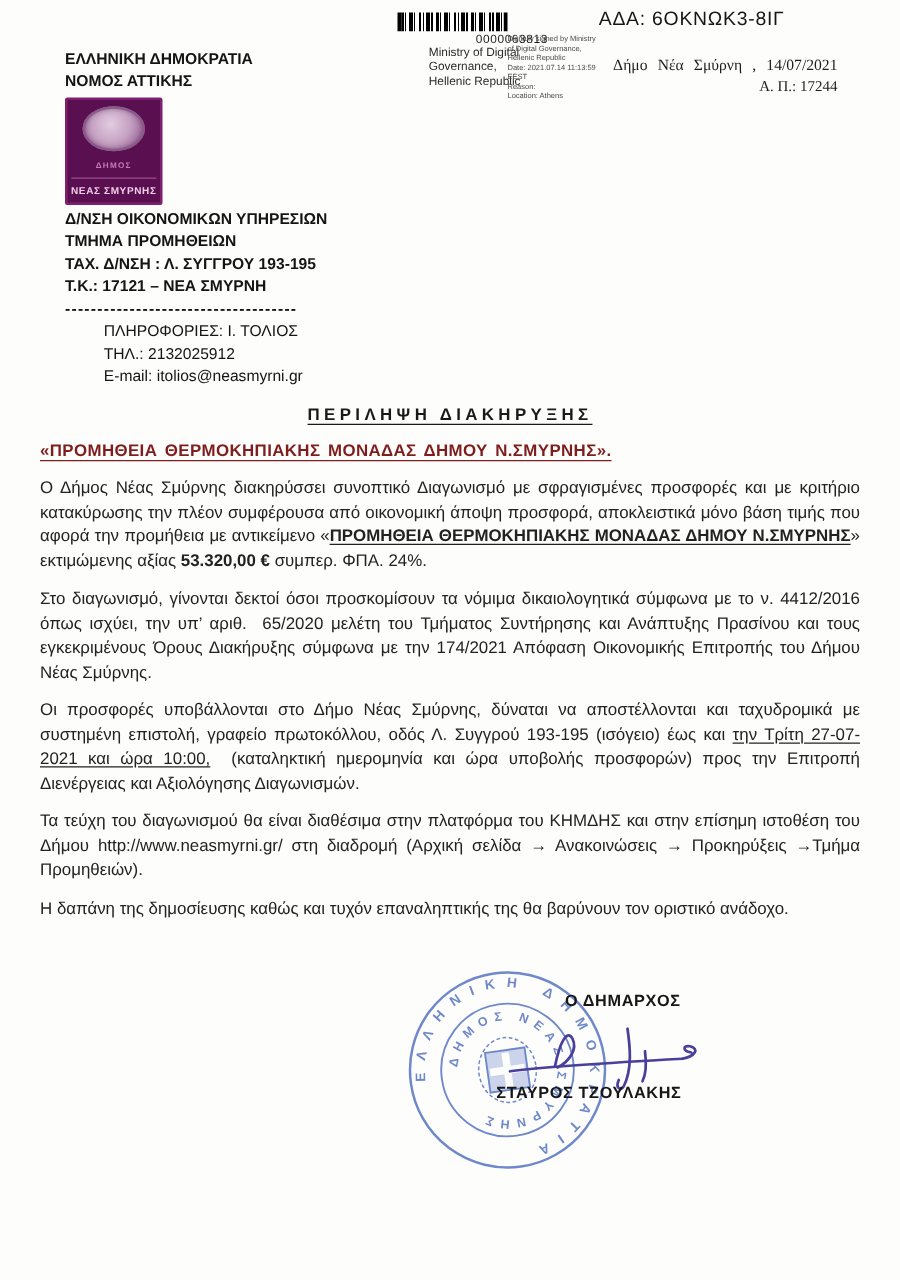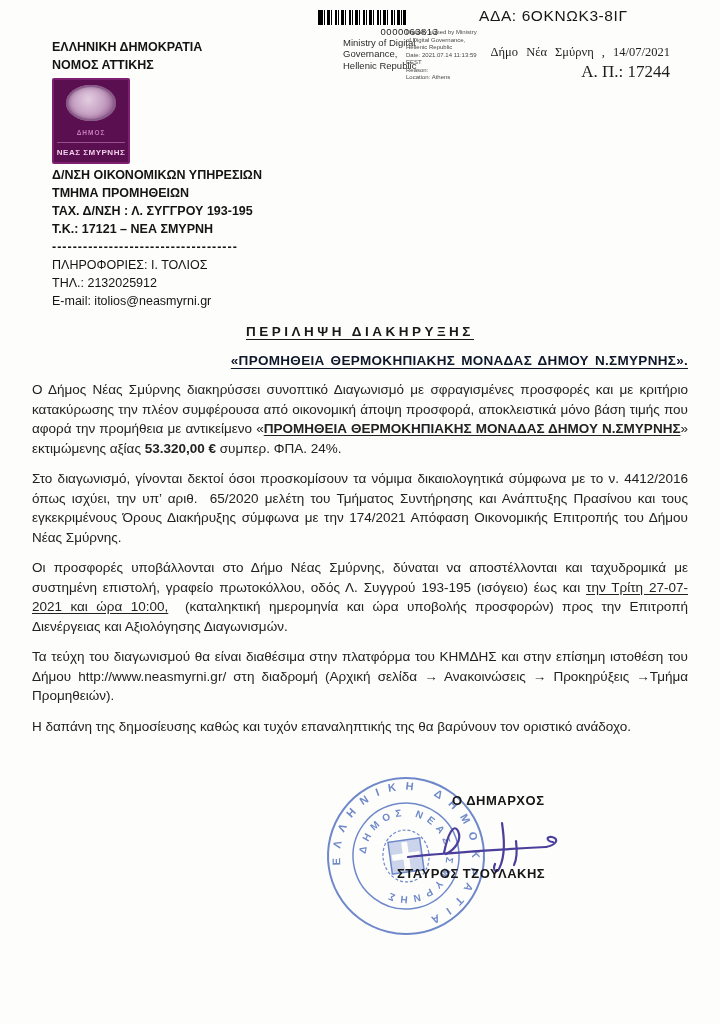--- a/index.html
+++ b/index.html
@@ -31,26 +31,26 @@
   .ada{
     position:absolute;left:479px;top:7px;
     font-size:15.5px;letter-spacing:.6px;color:#161616;
   }
   .place-date{
     position:absolute;right:50px;top:45px;text-align:right;
     font-family:"Liberation Serif", serif;font-size:12.5px;word-spacing:5px;color:#1d1d1d;
   }
   .protocol{
     position:absolute;right:50px;top:62px;text-align:right;
-    font-family:"Liberation Serif", serif;font-size:17px;color:#1d1d1d;
+    font-family:"Liberation Serif", serif;font-size:12px;color:#1d1d1d;
   }
 
   
   .sender{position:absolute;left:52px;top:38px;width:280px;font-size:12.5px;line-height:18px;font-weight:bold;color:#141414;}
-  .sender .plain{font-weight:normal;}
+  .sender .plain{font-weight:normal;margin-left:31px;}
   .logo{
     width:78px;height:86px;margin:4px 0 2px 0;
     background:#5a0f50;border:2px solid #7e2070;border-radius:2px;
     display:flex;flex-direction:column;align-items:center;justify-content:flex-end;
     box-sizing:border-box;padding-top:5px;
   }
   .logo-seal{
     width:50px;height:50px;border-radius:50%;
     background:radial-gradient(circle at 45% 40%, #e3cde1 0%, #c5a0c2 45%, #9a679a 80%, #7c4579 100%);
     box-shadow:inset 0 0 0 2px #8a5a88, inset 0 0 6px #5f2d5c;
@@ -59,22 +59,22 @@
   .logo-bottom{font-size:8px;letter-spacing:.5px;color:#f0cdе8;color:#f0cde8;font-weight:bold;border-top:1px solid #9a4e90;padding-top:1px;}
   .divider{letter-spacing:1px;font-weight:bold;}
 
   
   .body-text{position:absolute;left:32px;top:324px;width:656px;color:#222;}
   .doc-title{
     text-align:center;font-size:13.5px;font-weight:bold;letter-spacing:3.5px;
     text-decoration:underline;text-underline-offset:3px;margin:0 0 14px 0;color:#191919;
   }
   .doc-subtitle{
-    text-align:right;font-size:13.5px;font-weight:bold;letter-spacing:.3px;word-spacing:2px;
-    text-decoration:underline;text-underline-offset:3px;margin:0 0 12px 0;color:#0f172a;
+    text-align:left;font-size:13.5px;font-weight:bold;letter-spacing:.3px;word-spacing:2px;
+    text-decoration:underline;text-underline-offset:3px;margin:0 0 12px 0;color:#7f1d1d;
   }
   .para{
     font-size:13.5px;line-height:19.5px;text-align:justify;margin:0 0 11px 0;
   }
   .para .b{font-weight:bold;}
   .para .u{text-decoration:underline;text-underline-offset:2px;margin-top:20px;}
   .para sup{font-size:8.5px;line-height:0;}
 
   
   .stamp{position:absolute;left:320px;top:770px;width:172px;height:172px;opacity:.82;transform:rotate(-8deg);z-index:1;}

